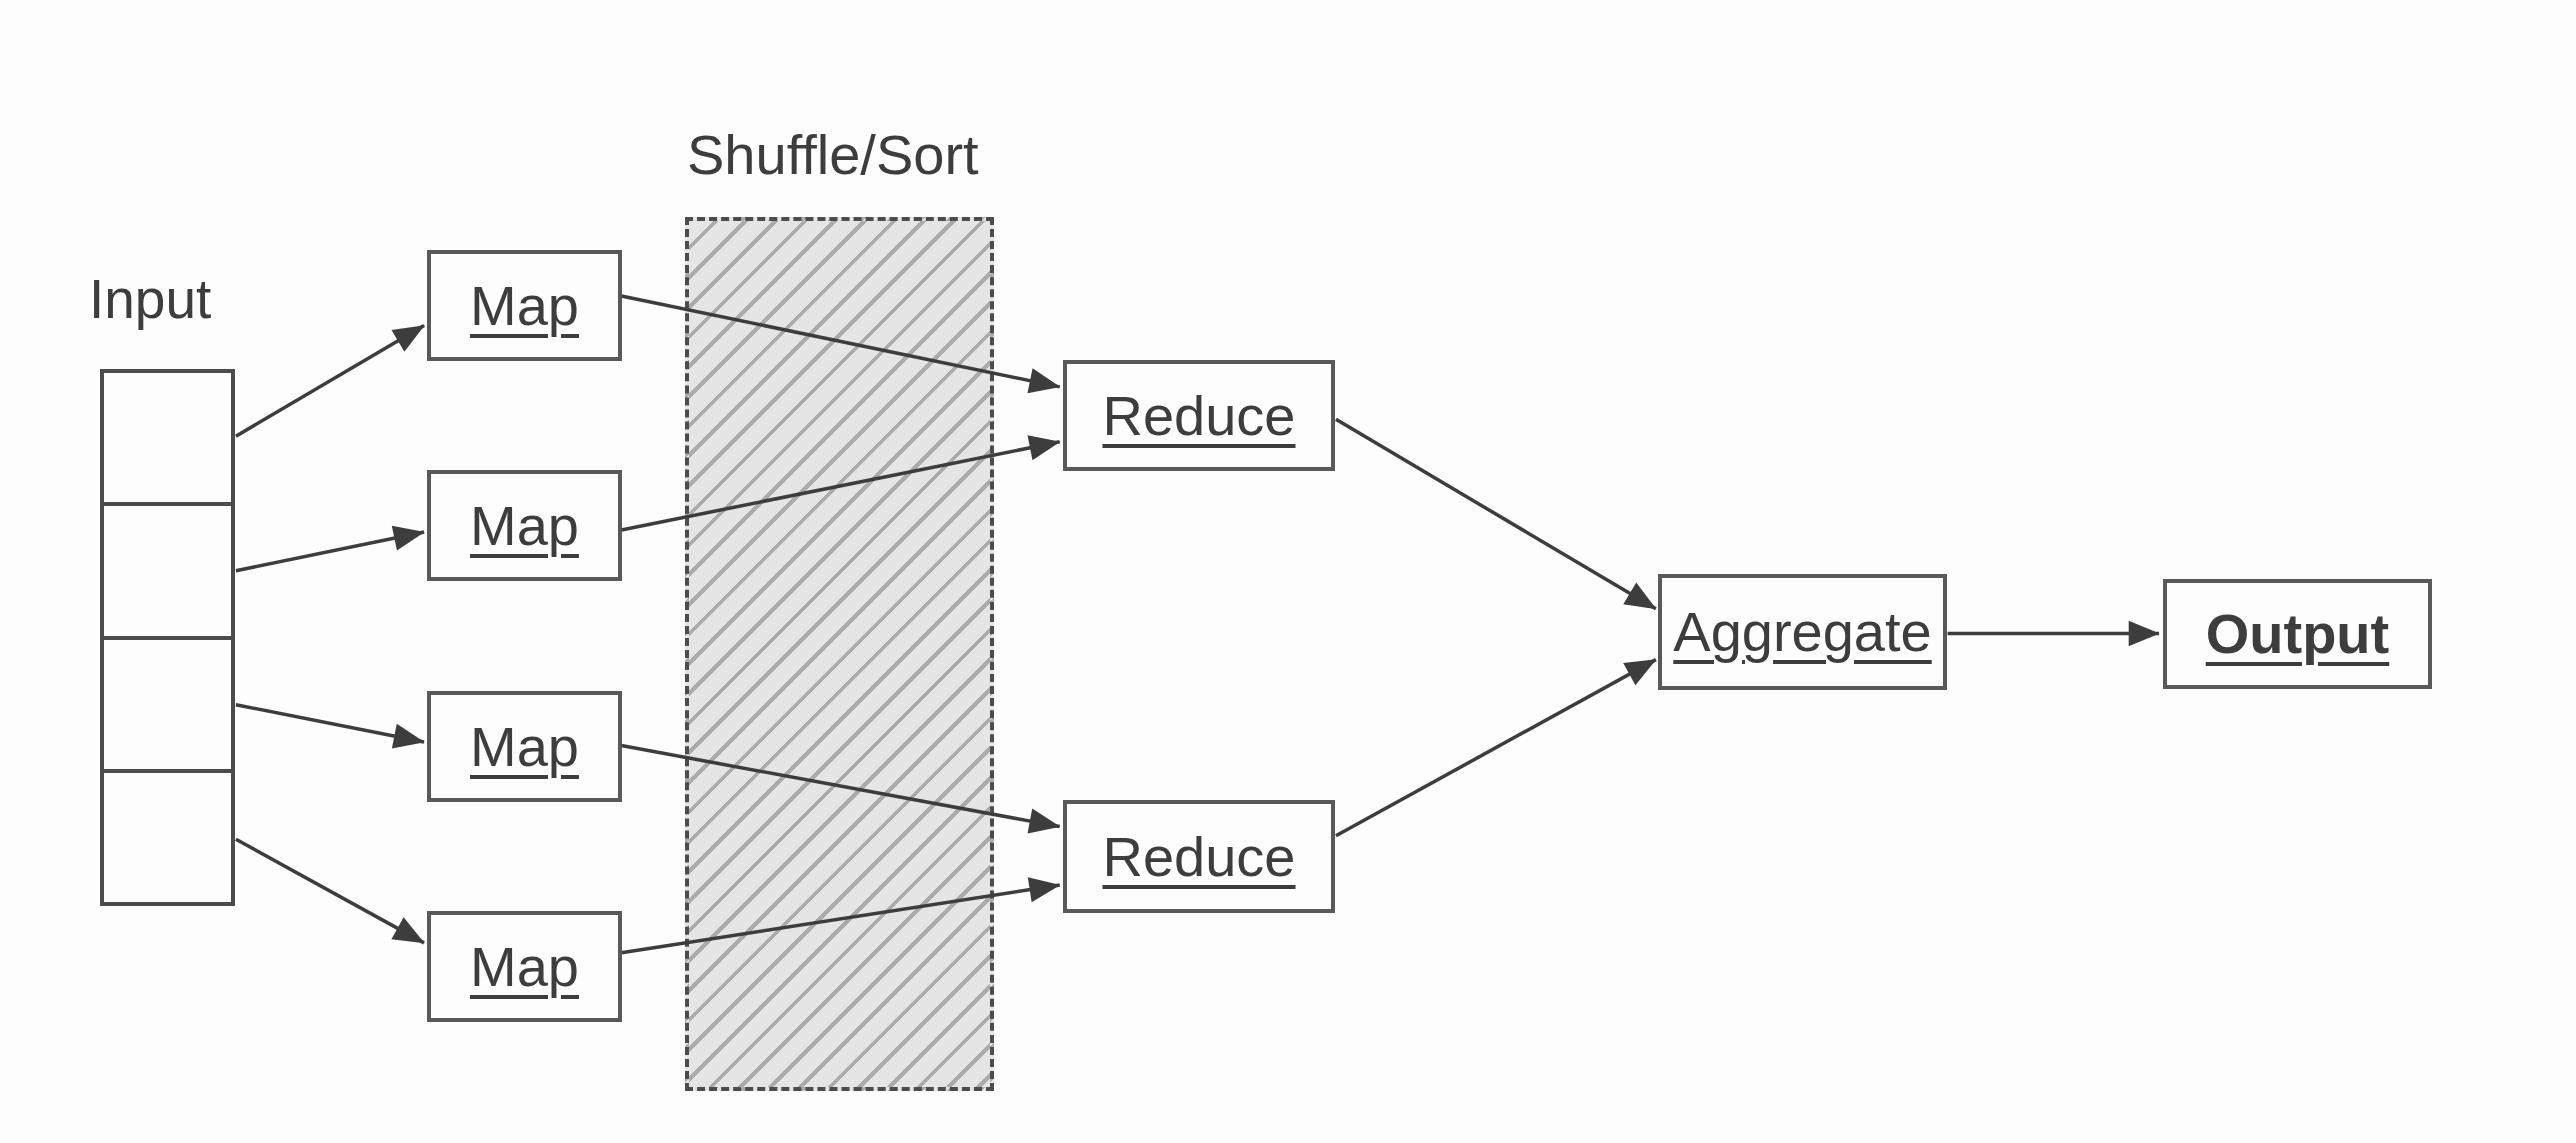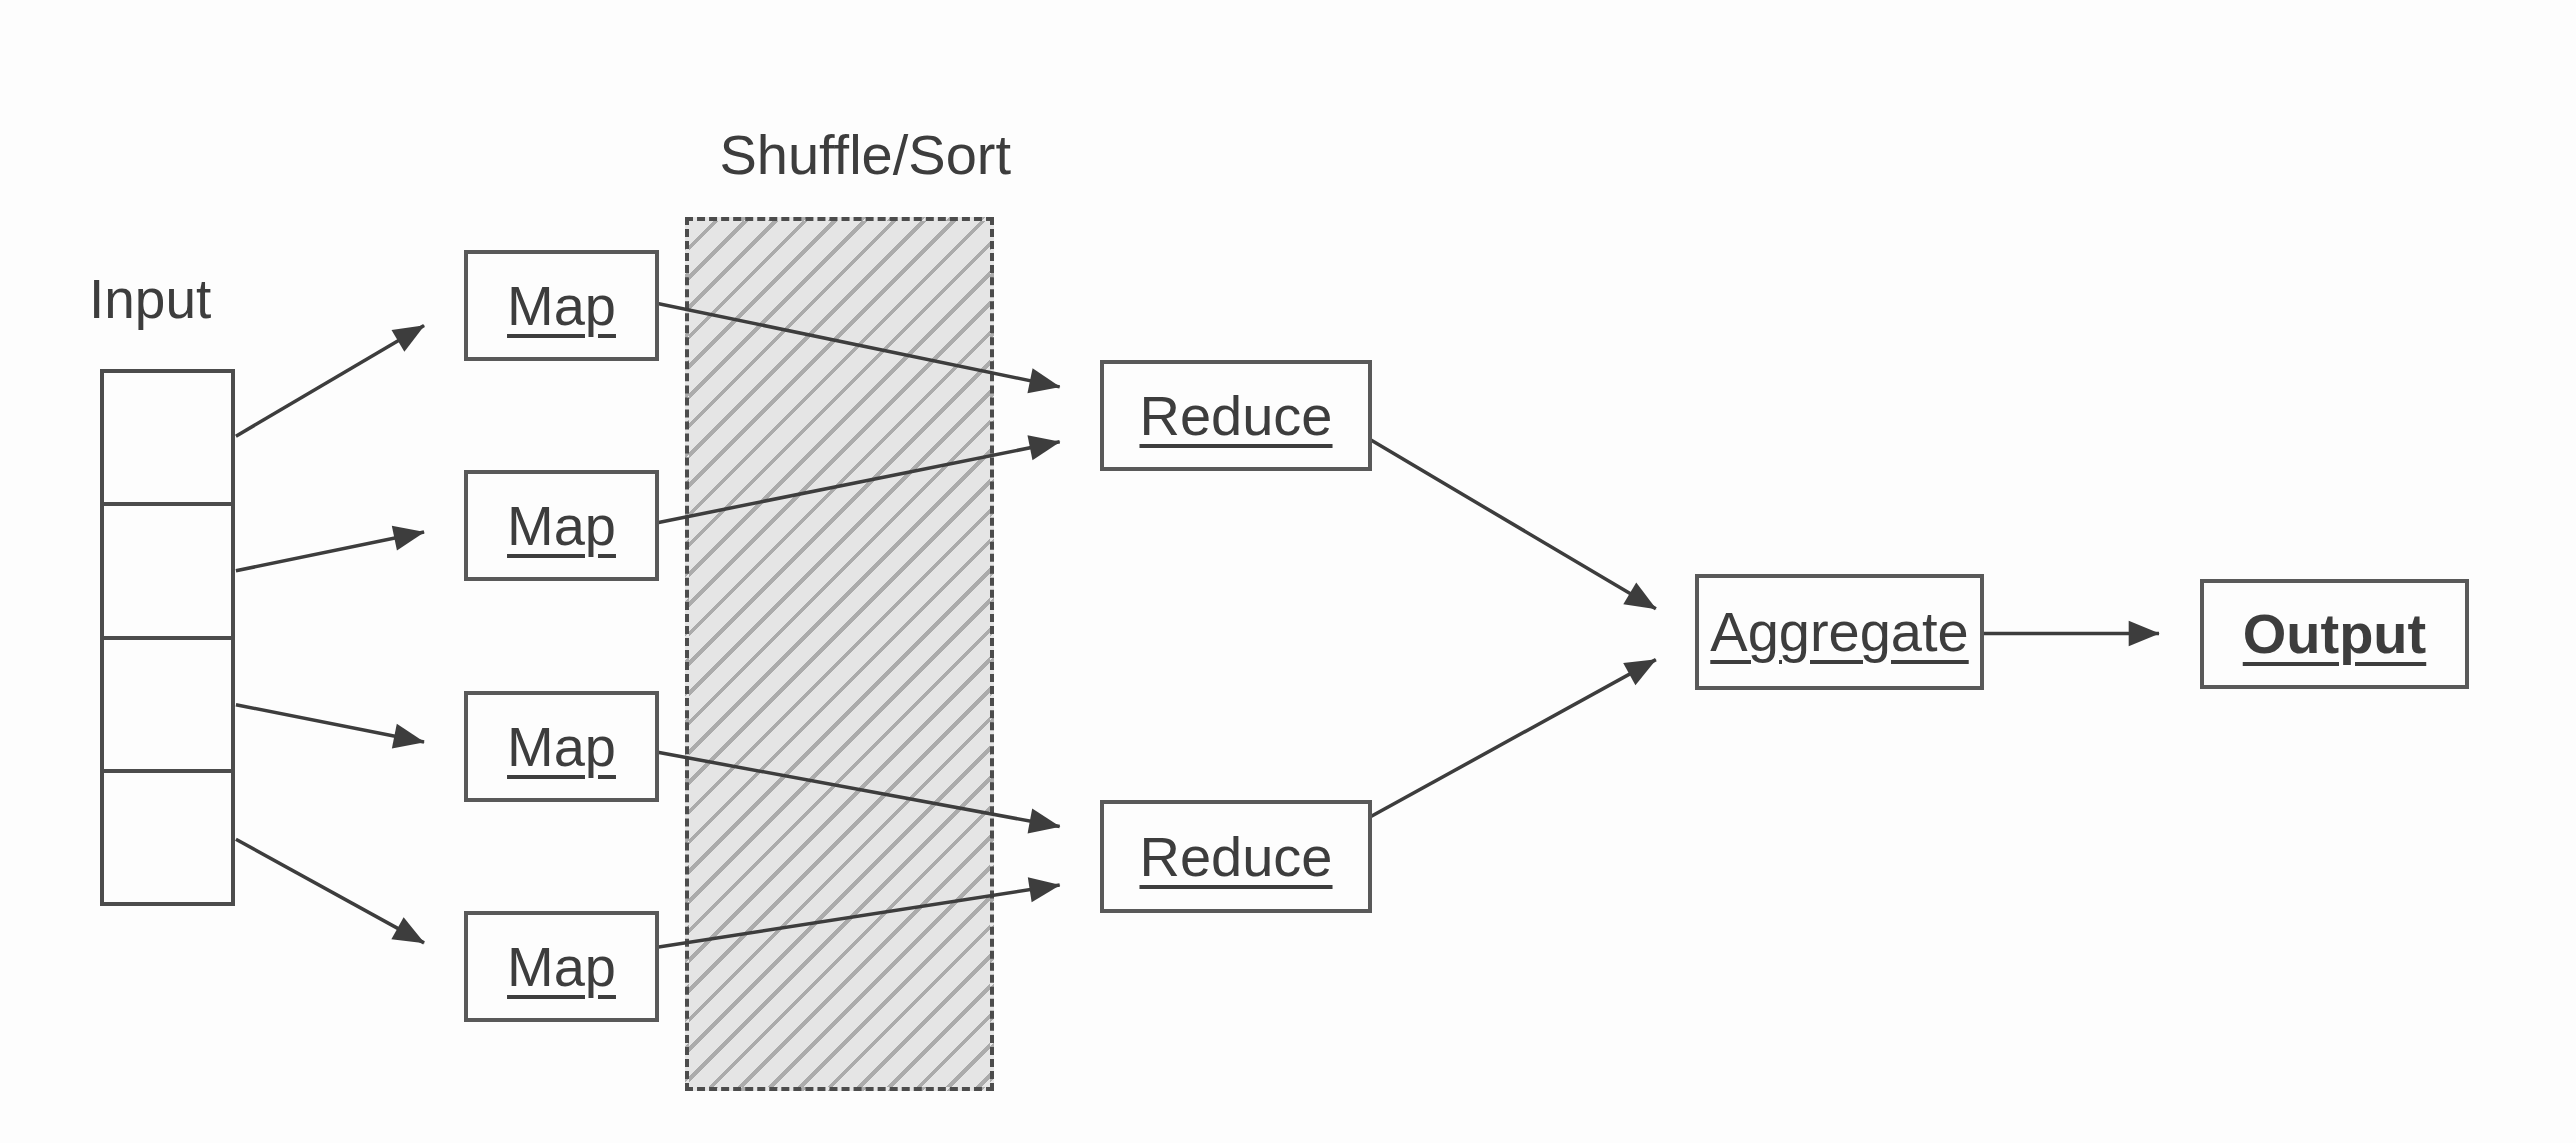--- a/index.html
+++ b/index.html
@@ -34,21 +34,20 @@
   svg.arrows{position:absolute;left:0;top:0;z-index:2;}
   svg.arrows line{stroke:var(--line);stroke-width:5;}
 
   
   .node{
     position:absolute;box-sizing:border-box;
     border:4.2px solid var(--box-border);
     background:#fdfdfd;
     display:flex;align-items:center;justify-content:center;
     z-index:3;
-    margin-left:37px;
   }
   .node .lbl{
     color:var(--text);
     text-decoration:underline;
     text-decoration-thickness:3.5px;
     text-underline-offset:9.2px;
     font-size:56px;line-height:1;
     white-space:nowrap;
   }
 
@@ -70,21 +69,21 @@
   }
   .input-cell{flex:1 1 0;box-sizing:border-box;}
   .input-cell + .input-cell{border-top:4.2px solid #4c4c4c;}
 
   
   .float-label{
     position:absolute;color:var(--text);
     font-size:55px;line-height:1;white-space:nowrap;z-index:3;
   }
   .input-label{left:89px;top:272px;}
-  .shuffle-label{left:687px;top:127px;width:324px;text-align:right;font-size:56px;}
+  .shuffle-label{left:687px;top:127px;width:324px;text-align:left;font-size:56px;}
 </style>
 </head>
 <body>
 
 <div class="canvas">
 
   <div class="shuffle-region"></div>
 
   <svg class="arrows" width="2576" height="1143" viewBox="0 0 3654 1622">
     <defs>

